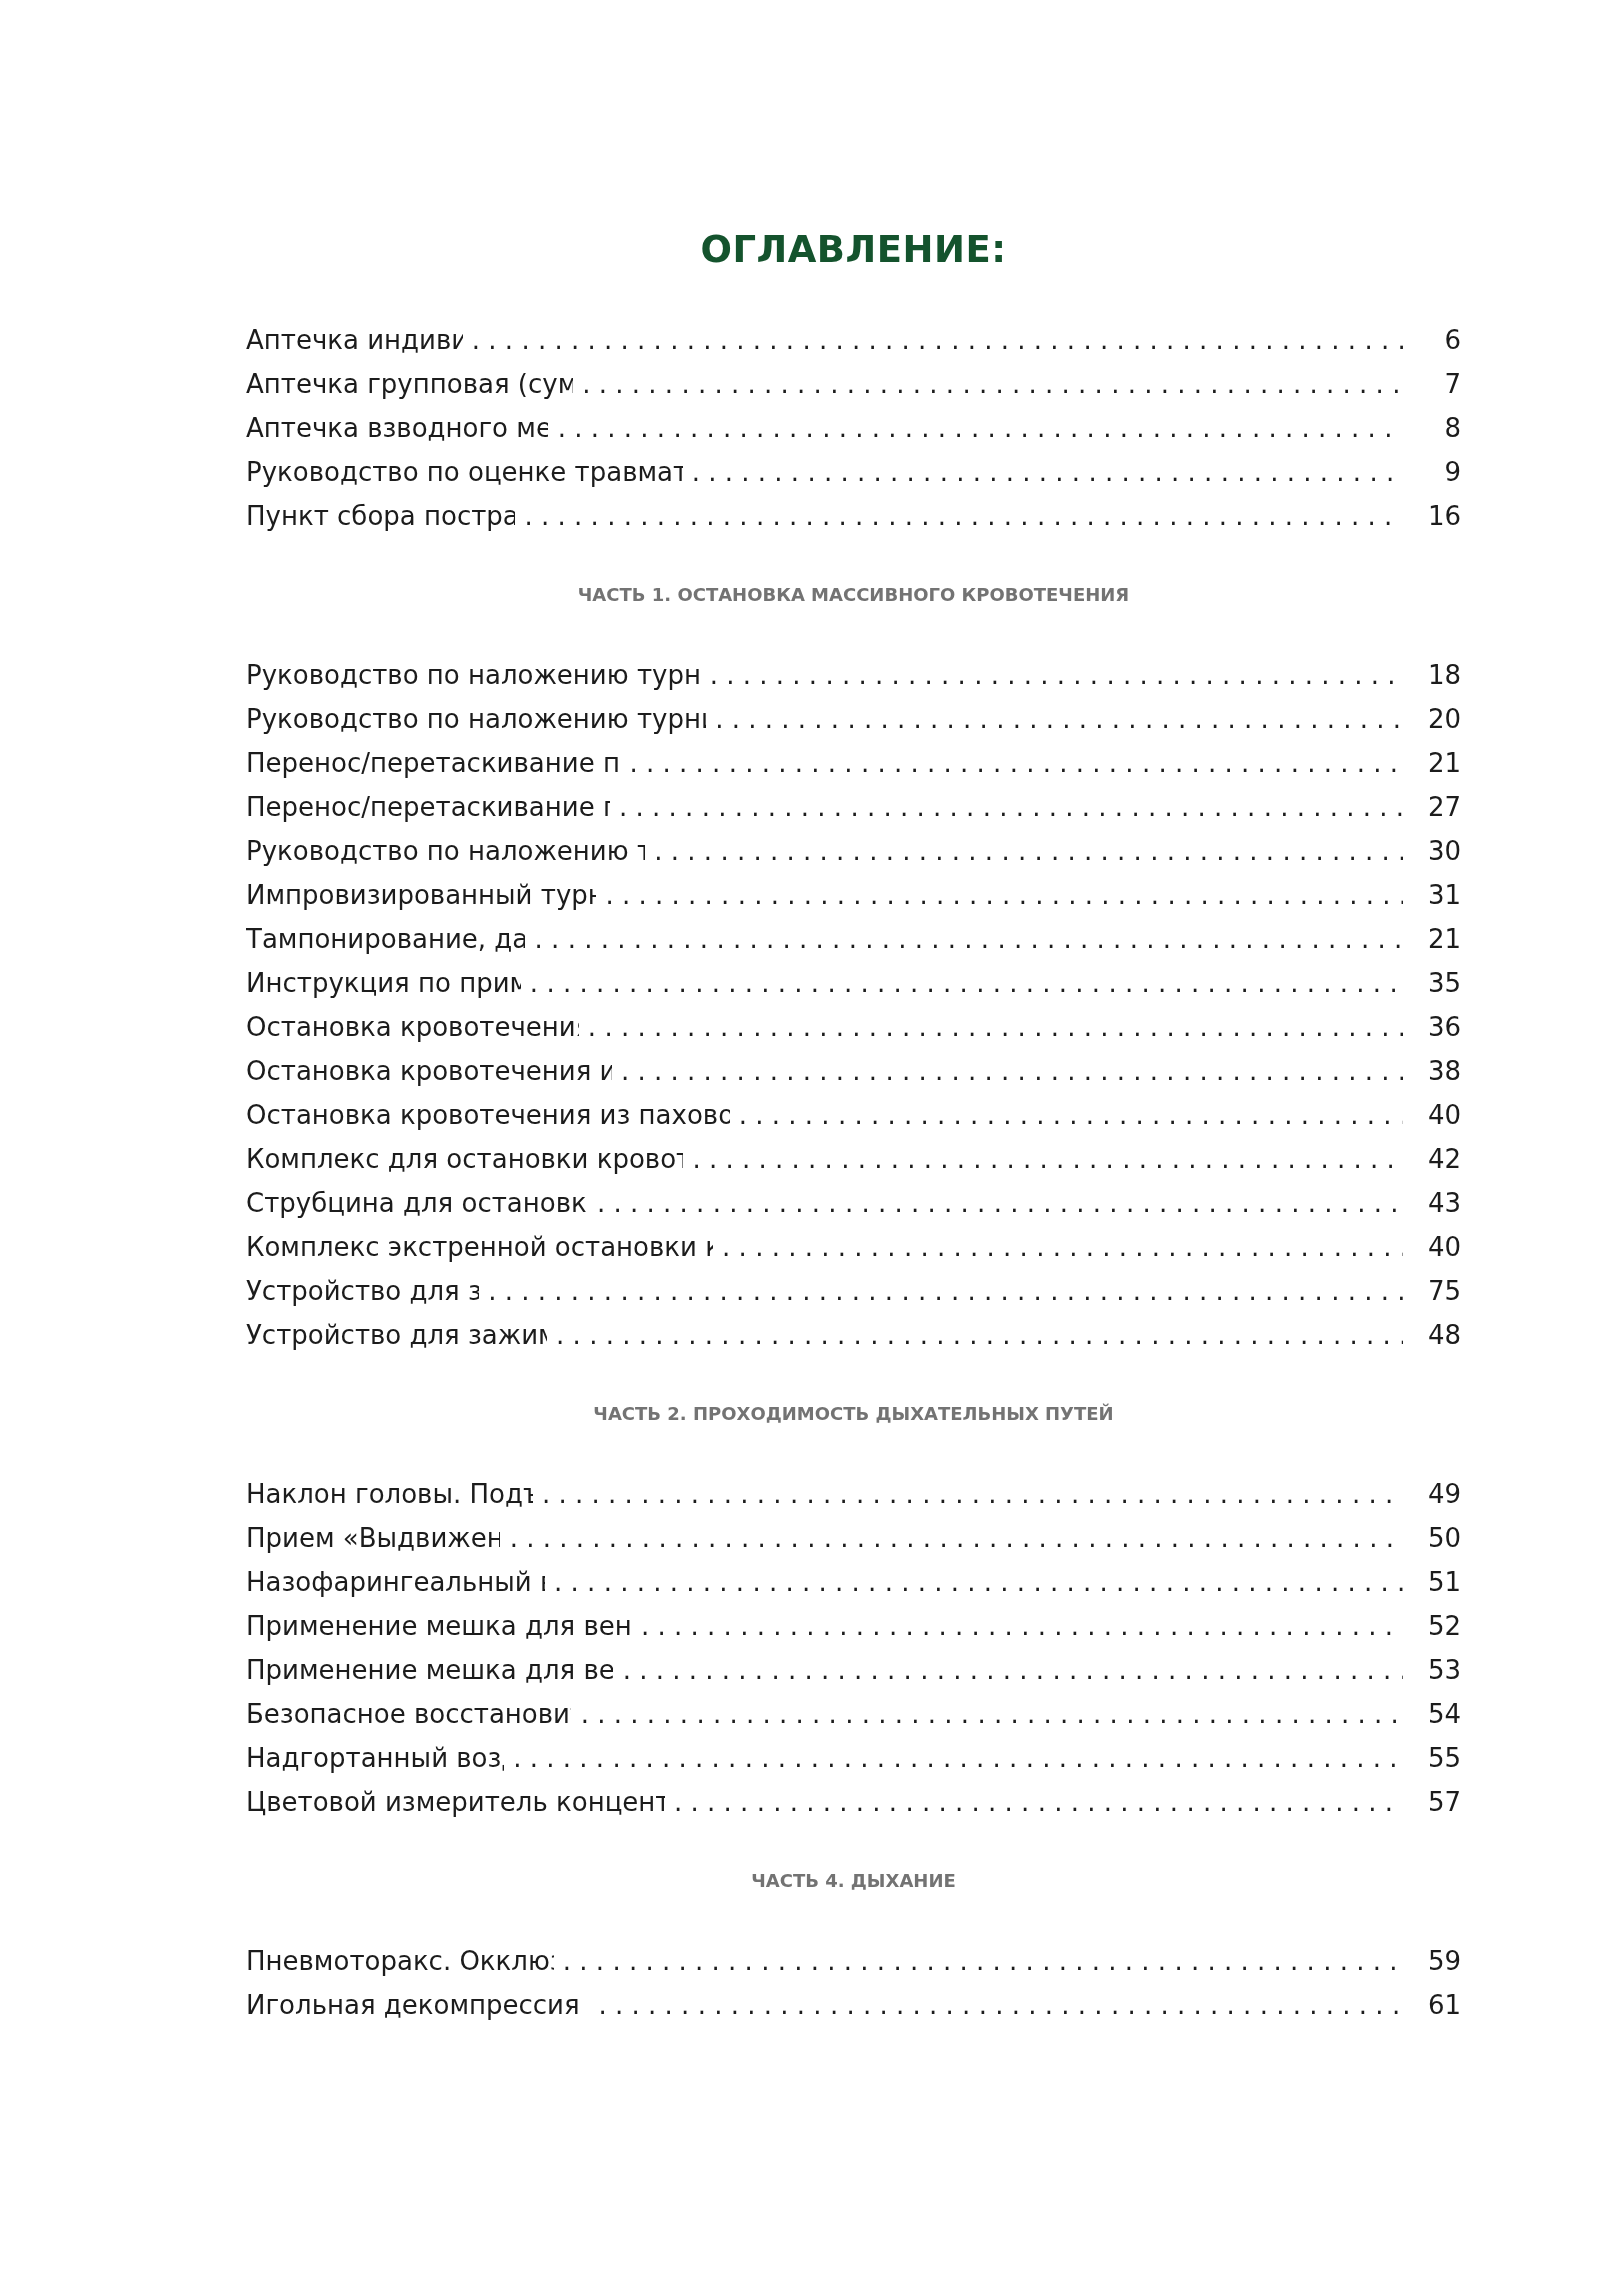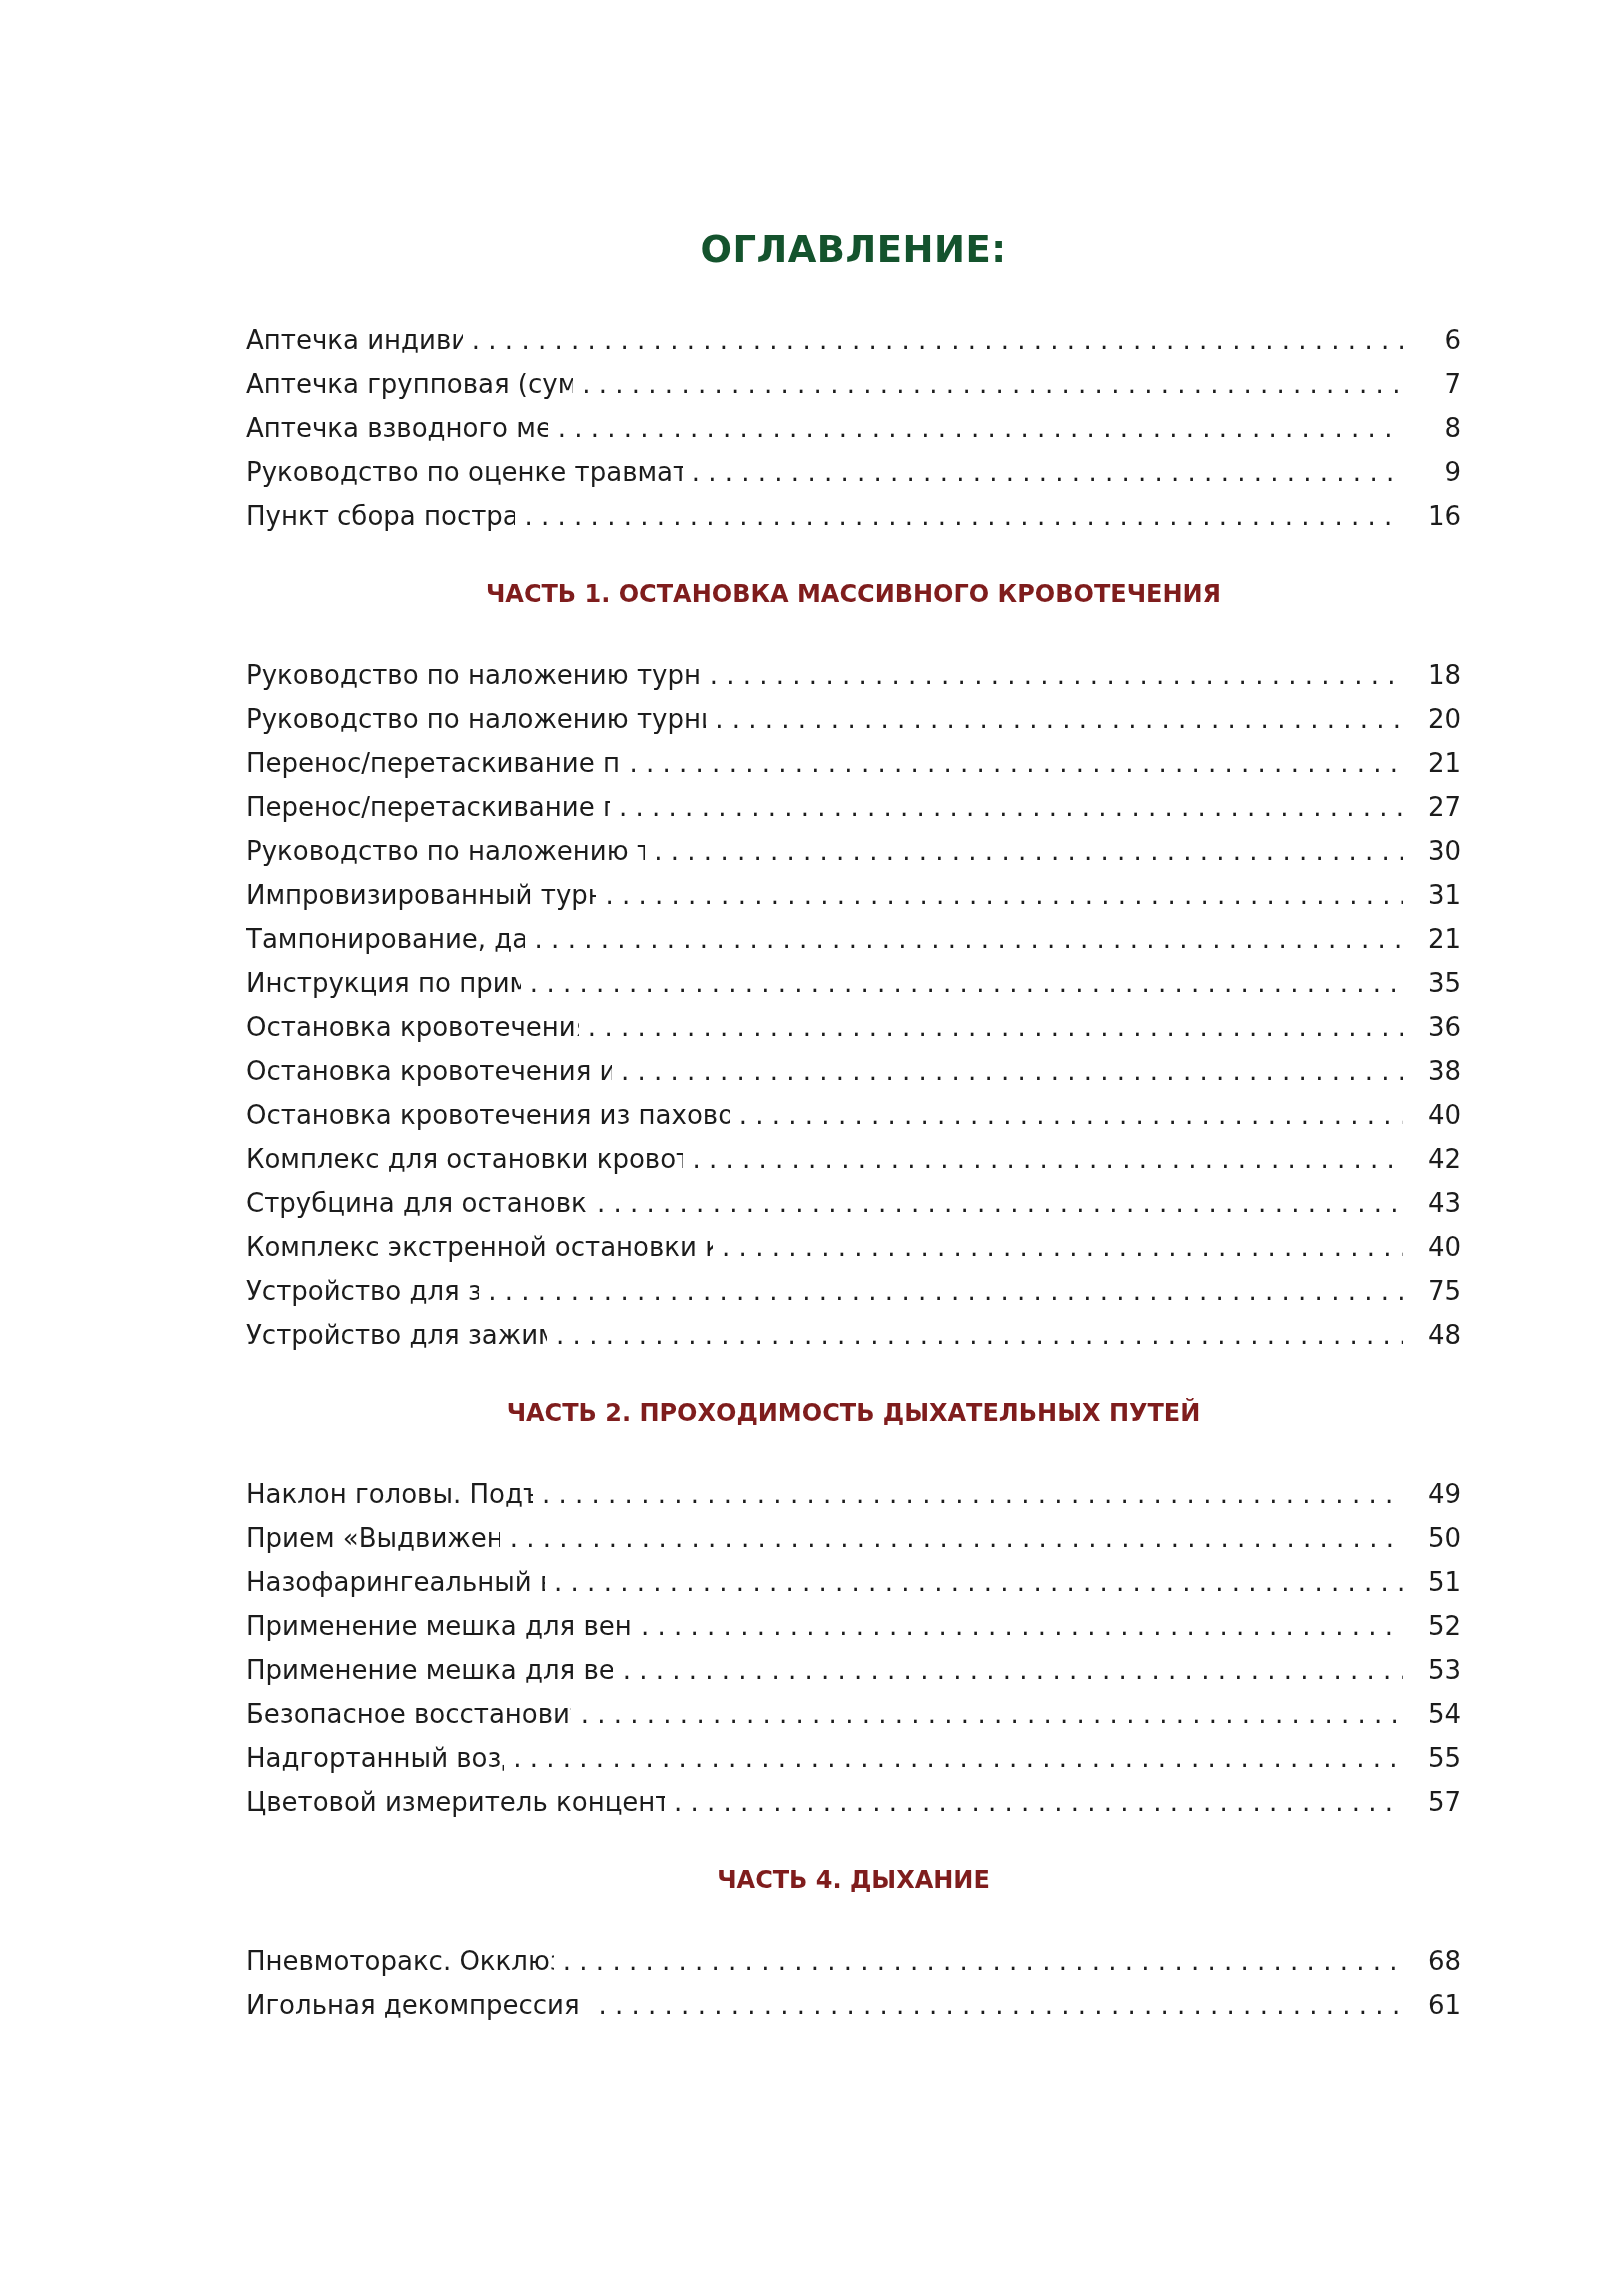--- a/index.html
+++ b/index.html
@@ -48,24 +48,24 @@
   .toc-dots::after {
     content: ". . . . . . . . . . . . . . . . . . . . . . . . . . . . . . . . . . . . . . . . . . . . . . . . . . . . . . . . . . . . . . . . . . . . . . . . . . . . . . . . . . . . . . . . . . . .";
   }
   .toc-page {
     flex: 0 0 53px;
     text-align: right;
     white-space: nowrap;
   }
   .section-heading {
     text-align: center;
-    font-size: 24px;
+    font-size: 18px;
     font-weight: 700;
     line-height: 33px;
-    color: #7f1d1d;
+    color: #737373;
     margin: 40px 0 42px 0;
   }
 </style>
 </head>
 <body>
 
 <div class="page">
 
   <h1 class="doc-title">ОГЛАВЛЕНИЕ:</h1>
 
@@ -219,21 +219,21 @@
     <span class="toc-label">Цветовой измеритель концентрации углекислого газа (ETCO2)</span>
     <span class="toc-dots"></span>
     <span class="toc-page">57</span>
   </div>
 
   <h2 class="section-heading">ЧАСТЬ 4. ДЫХАНИЕ</h2>
 
   <div class="toc-row">
     <span class="toc-label">Пневмоторакс. Окклюзионная наклейка</span>
     <span class="toc-dots"></span>
-    <span class="toc-page">68</span>
+    <span class="toc-page">59</span>
   </div>
   <div class="toc-row">
     <span class="toc-label">Игольная декомпрессия грудной клетки (NDC)</span>
     <span class="toc-dots"></span>
     <span class="toc-page">61</span>
   </div>
 
 </div>
 
 

